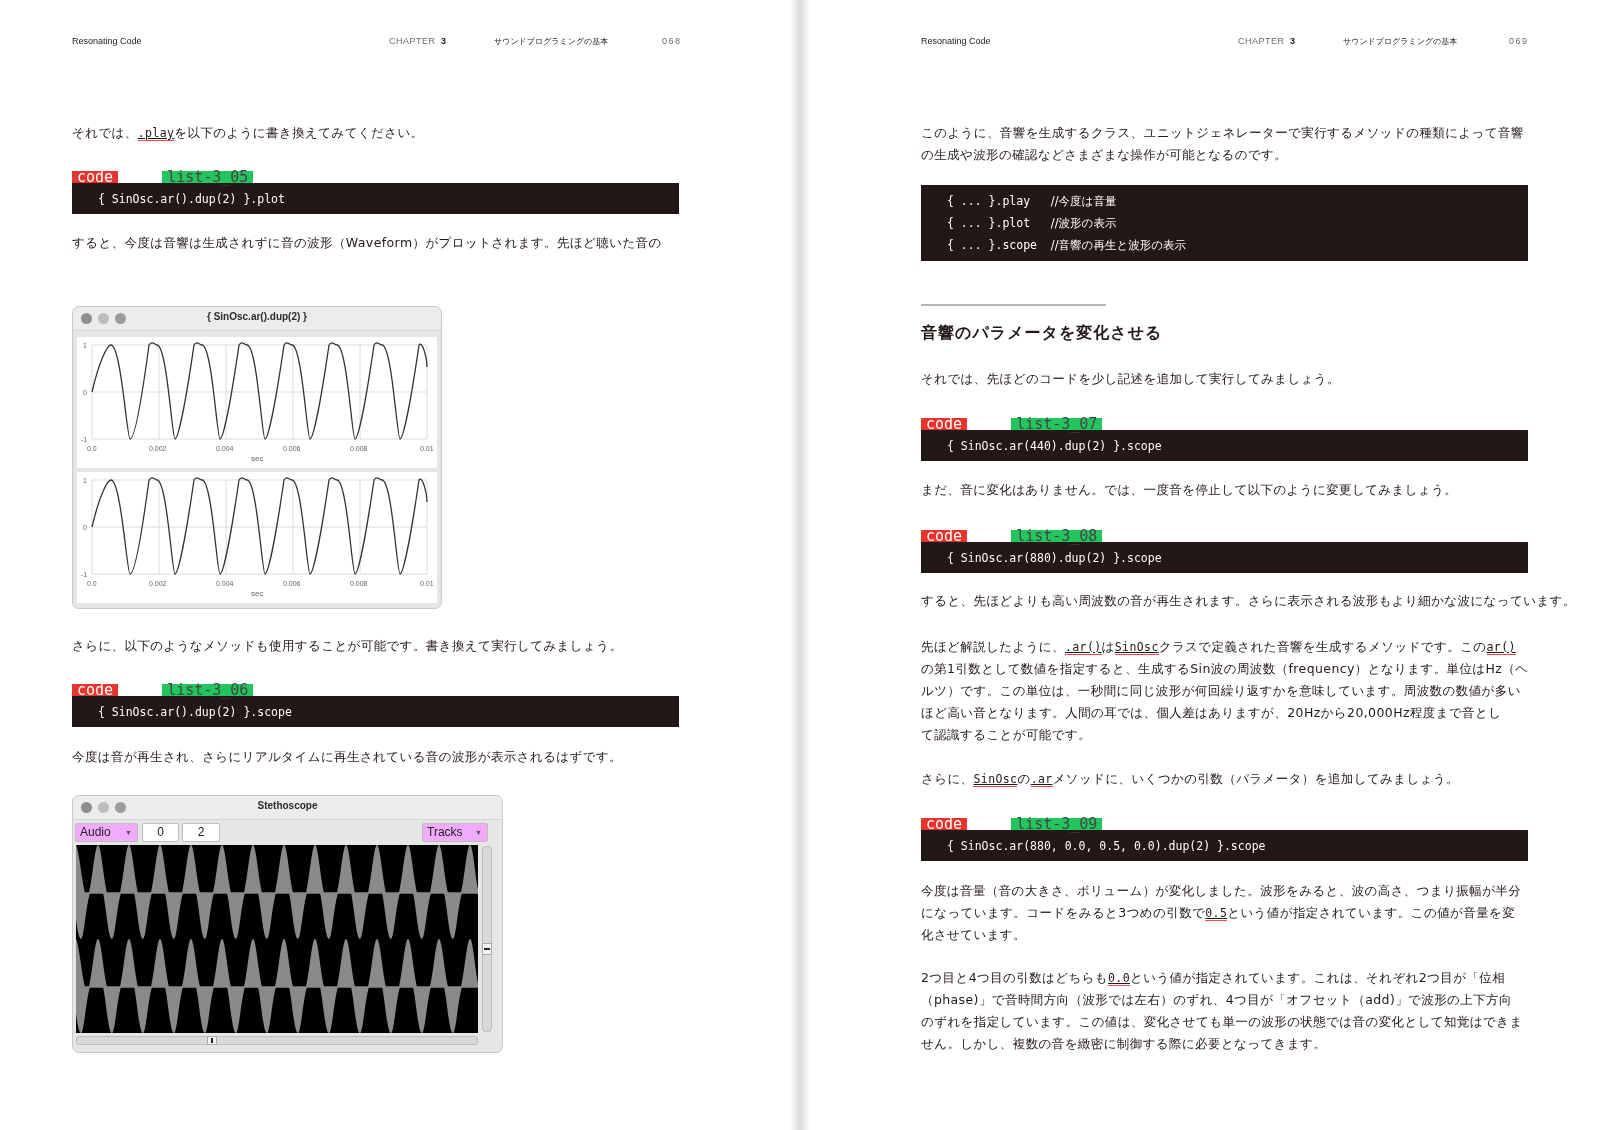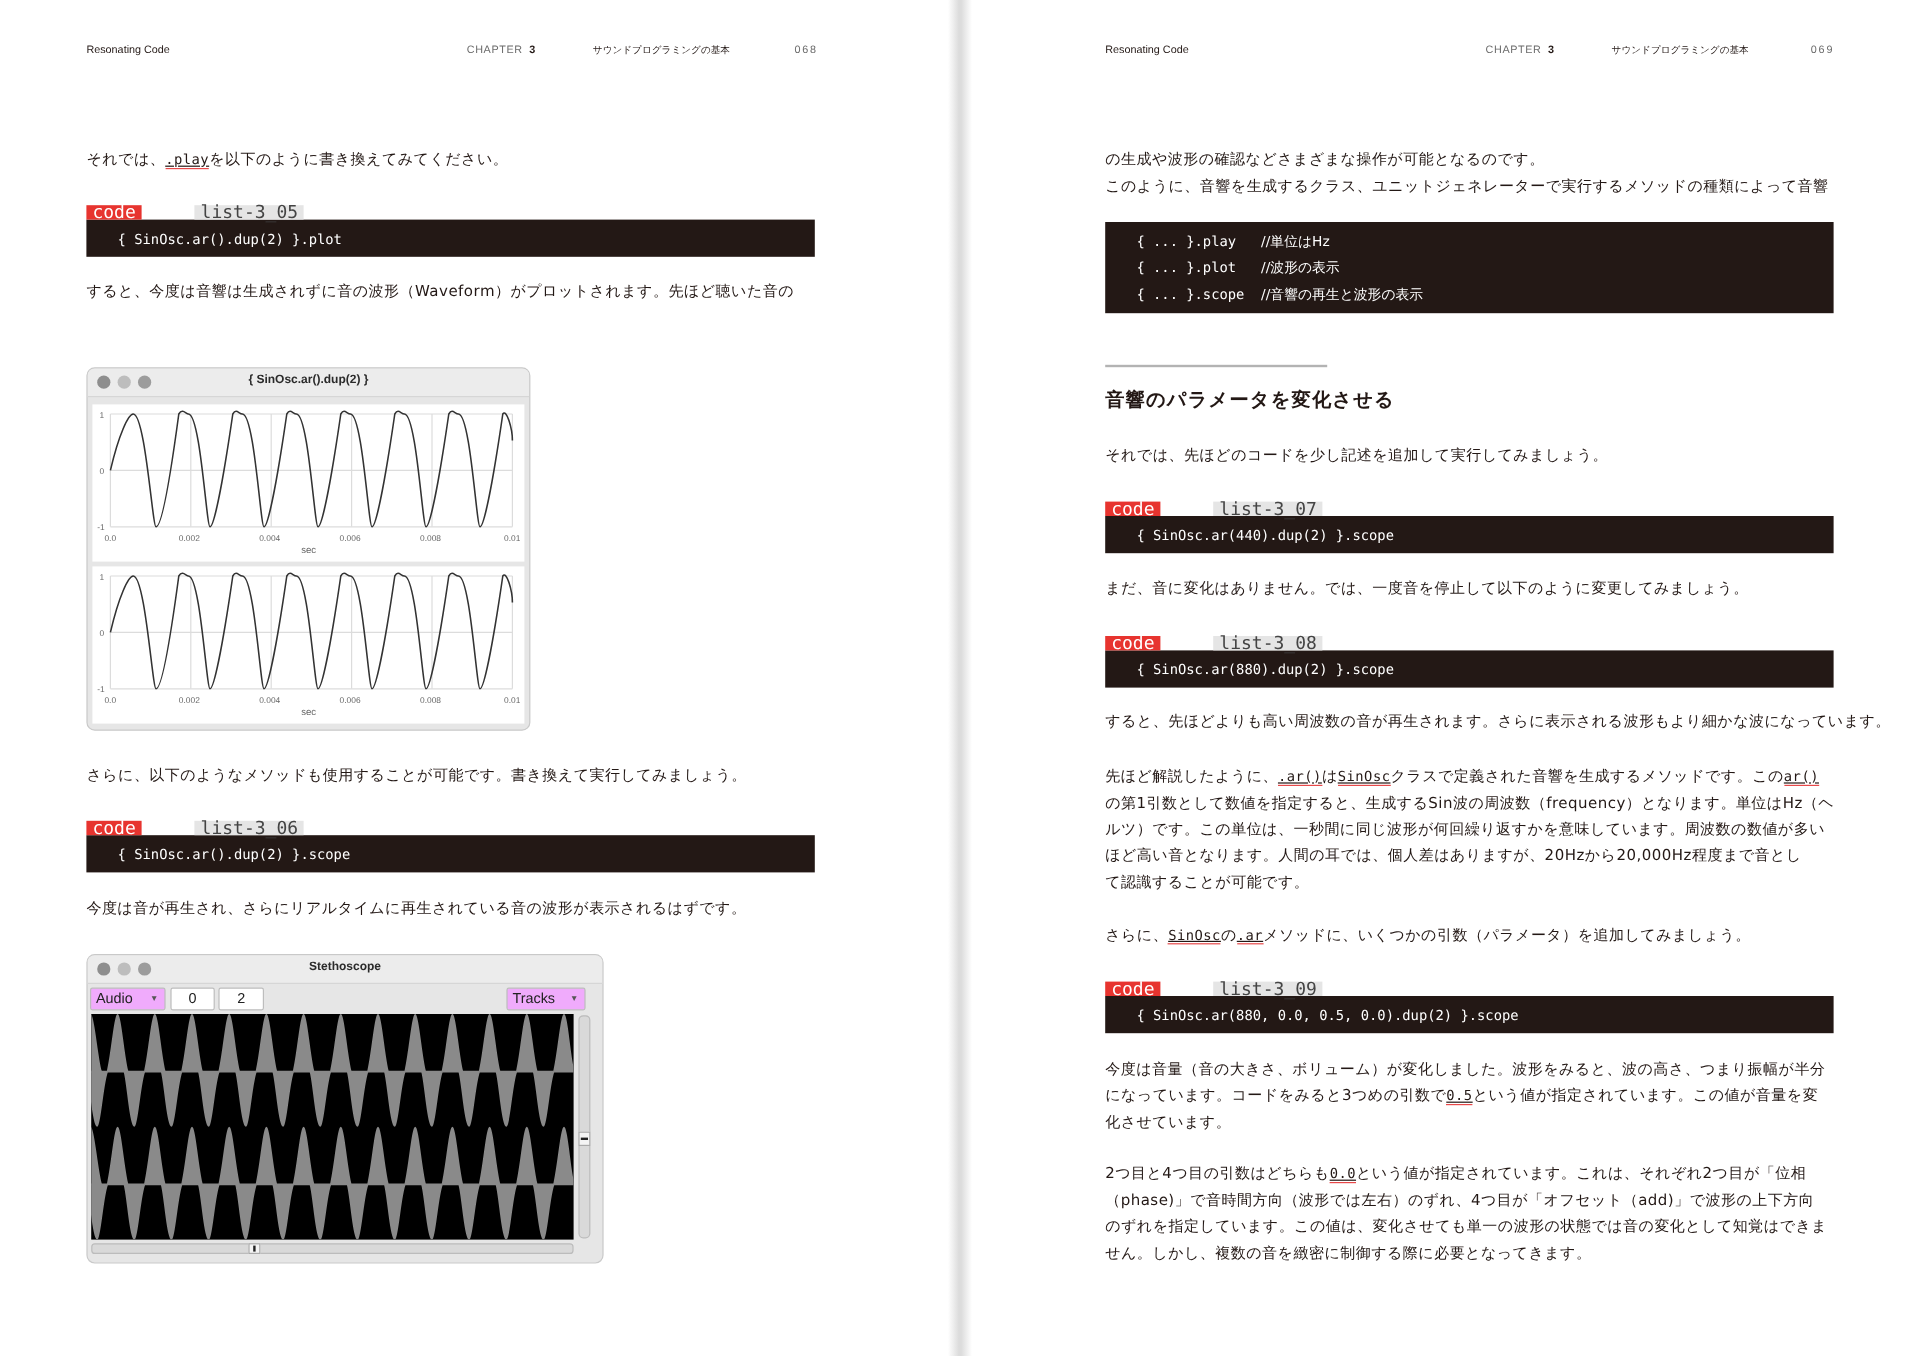--- a/index.html
+++ b/index.html
@@ -19,21 +19,21 @@
   .header .chaptitle { position: absolute; color: #231815; font-size: 8px; }
   .header .pagenum { position: absolute; color: #6b6b6b; letter-spacing: 1.5px; }
 
   .content { position: absolute; }
   p.body { font-size: 12.5px; line-height: 22px; color: #231815; letter-spacing: 0.4px; }
   .mono-inline { font-family: "DejaVu Sans Mono", "Liberation Mono", monospace; font-size: 11.5px;
     border-bottom: 1px solid #e8494a; padding-bottom: 0; text-decoration: underline; }
 
   .code-tag { display: flex; height: 12px; font-family: "DejaVu Sans Mono", monospace; font-size: 15px; line-height: 12px; gap: 44px; }
   .code-tag .label { background: #e7342f; color: #ffffff; padding: 0 5px; }
-  .code-tag .id { background: #e5e5e5; color: #444444; padding: 0 5px; }
+  .code-tag .id { background: #22c55e; color: #444444; padding: 0 5px; }
   .code-block { background: #231815; color: #ffffff; font-family: "DejaVu Sans Mono", "Liberation Mono", monospace;
     font-size: 11.5px; padding: 0 26px; display: flex; flex-direction: column; justify-content: center; }
   .code-line { white-space: pre; line-height: 22px; }
   .code-line .cm { font-family: "DejaVu Sans", sans-serif; }
 
   
   .win { position: absolute; background: #e6e6e6; border: 1px solid #c9c9c9; border-radius: 7px; overflow: hidden; }
   .win .titlebar { height: 24px; position: relative; background: #ececec; border-bottom: 1px solid #d6d6d6; }
   .win .lights { position: absolute; left: 8px; top: 6px; display: flex; gap: 6px; }
   .win .light { width: 11px; height: 11px; border-radius: 50%; background: #8e8e8e; }
@@ -235,27 +235,27 @@
   <div class="page right">
     <div class="header" style="left:111px; width:640px;">
       <span class="book">Resonating Code</span>
       <span class="chapter" style="left:317px;">CHAPTER</span>
       <span class="chapnum" style="left:369px;">3</span>
       <span class="chaptitle" style="left:422px;">サウンドプログラミングの基本</span>
       <span class="pagenum" style="left:588px;">069</span>
     </div>
 
     <div class="content" style="left:111px; top:122px; width:640px;">
+      <p class="body">このように、音響を生成するクラス、ユニットジェネレーターで実行するメソッドの種類によって音響</p>
       <p class="body">の生成や波形の確認などさまざまな操作が可能となるのです。</p>
-      <p class="body">このように、音響を生成するクラス、ユニットジェネレーターで実行するメソッドの種類によって音響</p>
     </div>
 
     <div class="content" style="left:111px; top:185px; width:607px;">
       <div class="code-block" style="height:76px;">
-        <div class="code-line"><span>{ ... }.play   </span><span class="cm">//単位はHz</span></div>
+        <div class="code-line"><span>{ ... }.play   </span><span class="cm">//今度は音量</span></div>
         <div class="code-line"><span>{ ... }.plot   </span><span class="cm">//波形の表示</span></div>
         <div class="code-line"><span>{ ... }.scope  </span><span class="cm">//音響の再生と波形の表示</span></div>
       </div>
     </div>
 
     <div class="divider" style="left:111px; top:304px; width:185px;"></div>
     <h2 class="section" style="left:111px; top:323px;">音響のパラメータを変化させる</h2>
 
     <div class="content" style="left:111px; top:368px; width:640px;">
       <p class="body">それでは、先ほどのコードを少し記述を追加して実行してみましょう。</p>

